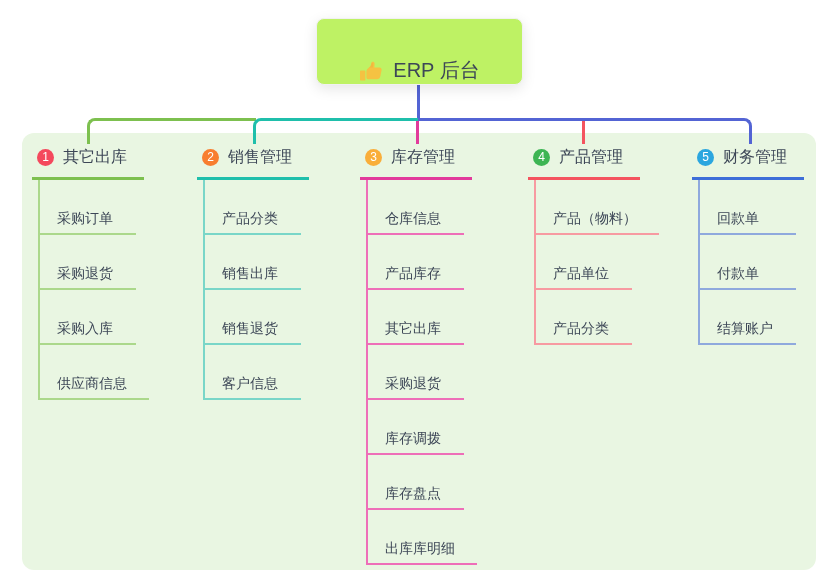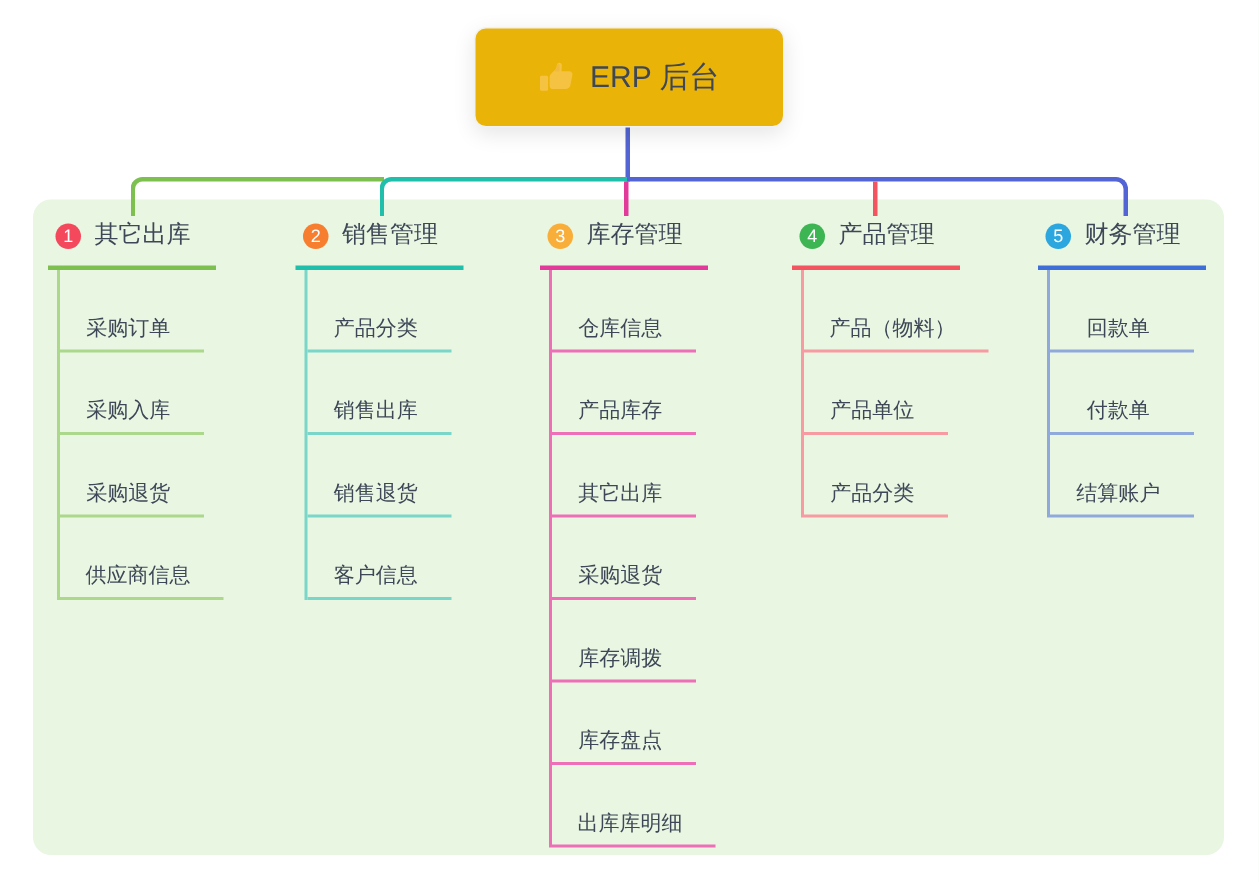--- a/index.html
+++ b/index.html
@@ -6,23 +6,23 @@
   html,body { background:#fff; }
   .stage {
     position:relative; width:839px; height:588px; margin:0 auto;
     background:#ffffff; overflow:hidden;
     font-family:"Liberation Sans","DejaVu Sans",sans-serif;
     color:var(--node_text);
   }
   
   .root-card {
     position:absolute; left:316px; top:18px; width:207px; height:67px;
-    background:#eab308; border:1px solid #f1f1f1; border-radius:8px;
+    background:#bef264; border:1px solid #f1f1f1; border-radius:8px;
     box-shadow:0 4px 14px rgba(0,0,0,.10);
-    display:flex; align-items:center; justify-content:center; gap:10px;
+    display:flex; align-items:flex-end; justify-content:center; gap:10px;
     font-size:20px; color:var(--node_text); z-index:3;
   }
   .thumb-svg { width:24px; height:24px; display:block; }
   
   .conn { position:absolute; z-index:1; }
   .v-root   { left:417px; top:84px;  width:3px; height:37px; background:var(--root_connector); }
   .l-green  { left:87px;  top:118px; width:169px; height:26px;
               border-left:3px solid var(--branch1_line); border-top:3px solid var(--branch1_line);
               border-top-left-radius:8px; }
   .l-teal   { left:253px; top:118px; width:165px; height:26px;
@@ -42,21 +42,21 @@
   .branch { position:absolute; top:146px; z-index:2; }
   .branch-header {
     display:flex; align-items:center; gap:9px; width:max-content; min-width:112px;
     padding:0 16px 9px 5px; border-bottom:3px solid var(--c);
     font-size:16px; line-height:22px; color:var(--node_text); cursor:default;
   }
   .badge {
     width:17px; height:17px; border-radius:50%; background:var(--badge);
     color:#fff; font-size:12px; line-height:17px; text-align:center; flex:0 0 17px;
   }
-  .children { margin-left:6px; border-left:2px solid var(--cl);text-align:center; }
+  .children { margin-left:6px; border-left:2px solid var(--cl); }
   .child {
     width:max-content; min-width:96px; padding:30px 22px 7px 17px;
     border-bottom:2px solid var(--cl);
     font-size:14px; line-height:16px; color:var(--node_text); cursor:default;
   }
   .b1 { left:32px;  --c:var(--branch1_line); --cl:var(--branch1_child_line); --badge:var(--branch1_badge); }
   .b2 { left:197px; --c:var(--branch2_line); --cl:var(--branch2_child_line); --badge:var(--branch2_badge); }
   .b3 { left:360px; --c:var(--branch3_line); --cl:var(--branch3_child_line); --badge:var(--branch3_badge); }
   .b4 { left:528px; --c:var(--branch4_line); --cl:var(--branch4_child_line); --badge:var(--branch4_badge); }
   .b5 { left:692px; --c:var(--branch5_line); --cl:var(--branch5_child_line); --badge:var(--branch5_badge); }
@@ -84,22 +84,22 @@
 
   <div class="panel"></div>
 
   <div class="branch b1">
     <div class="branch-header">
       <span class="badge">1</span>
       <span>其它出库</span>
     </div>
     <div class="children">
       <div class="child">采购订单</div>
+      <div class="child">采购退货</div>
       <div class="child">采购入库</div>
-      <div class="child">采购退货</div>
       <div class="child">供应商信息</div>
     </div>
   </div>
 
   <div class="branch b2">
     <div class="branch-header">
       <span class="badge">2</span>
       <span>销售管理</span>
     </div>
     <div class="children">

